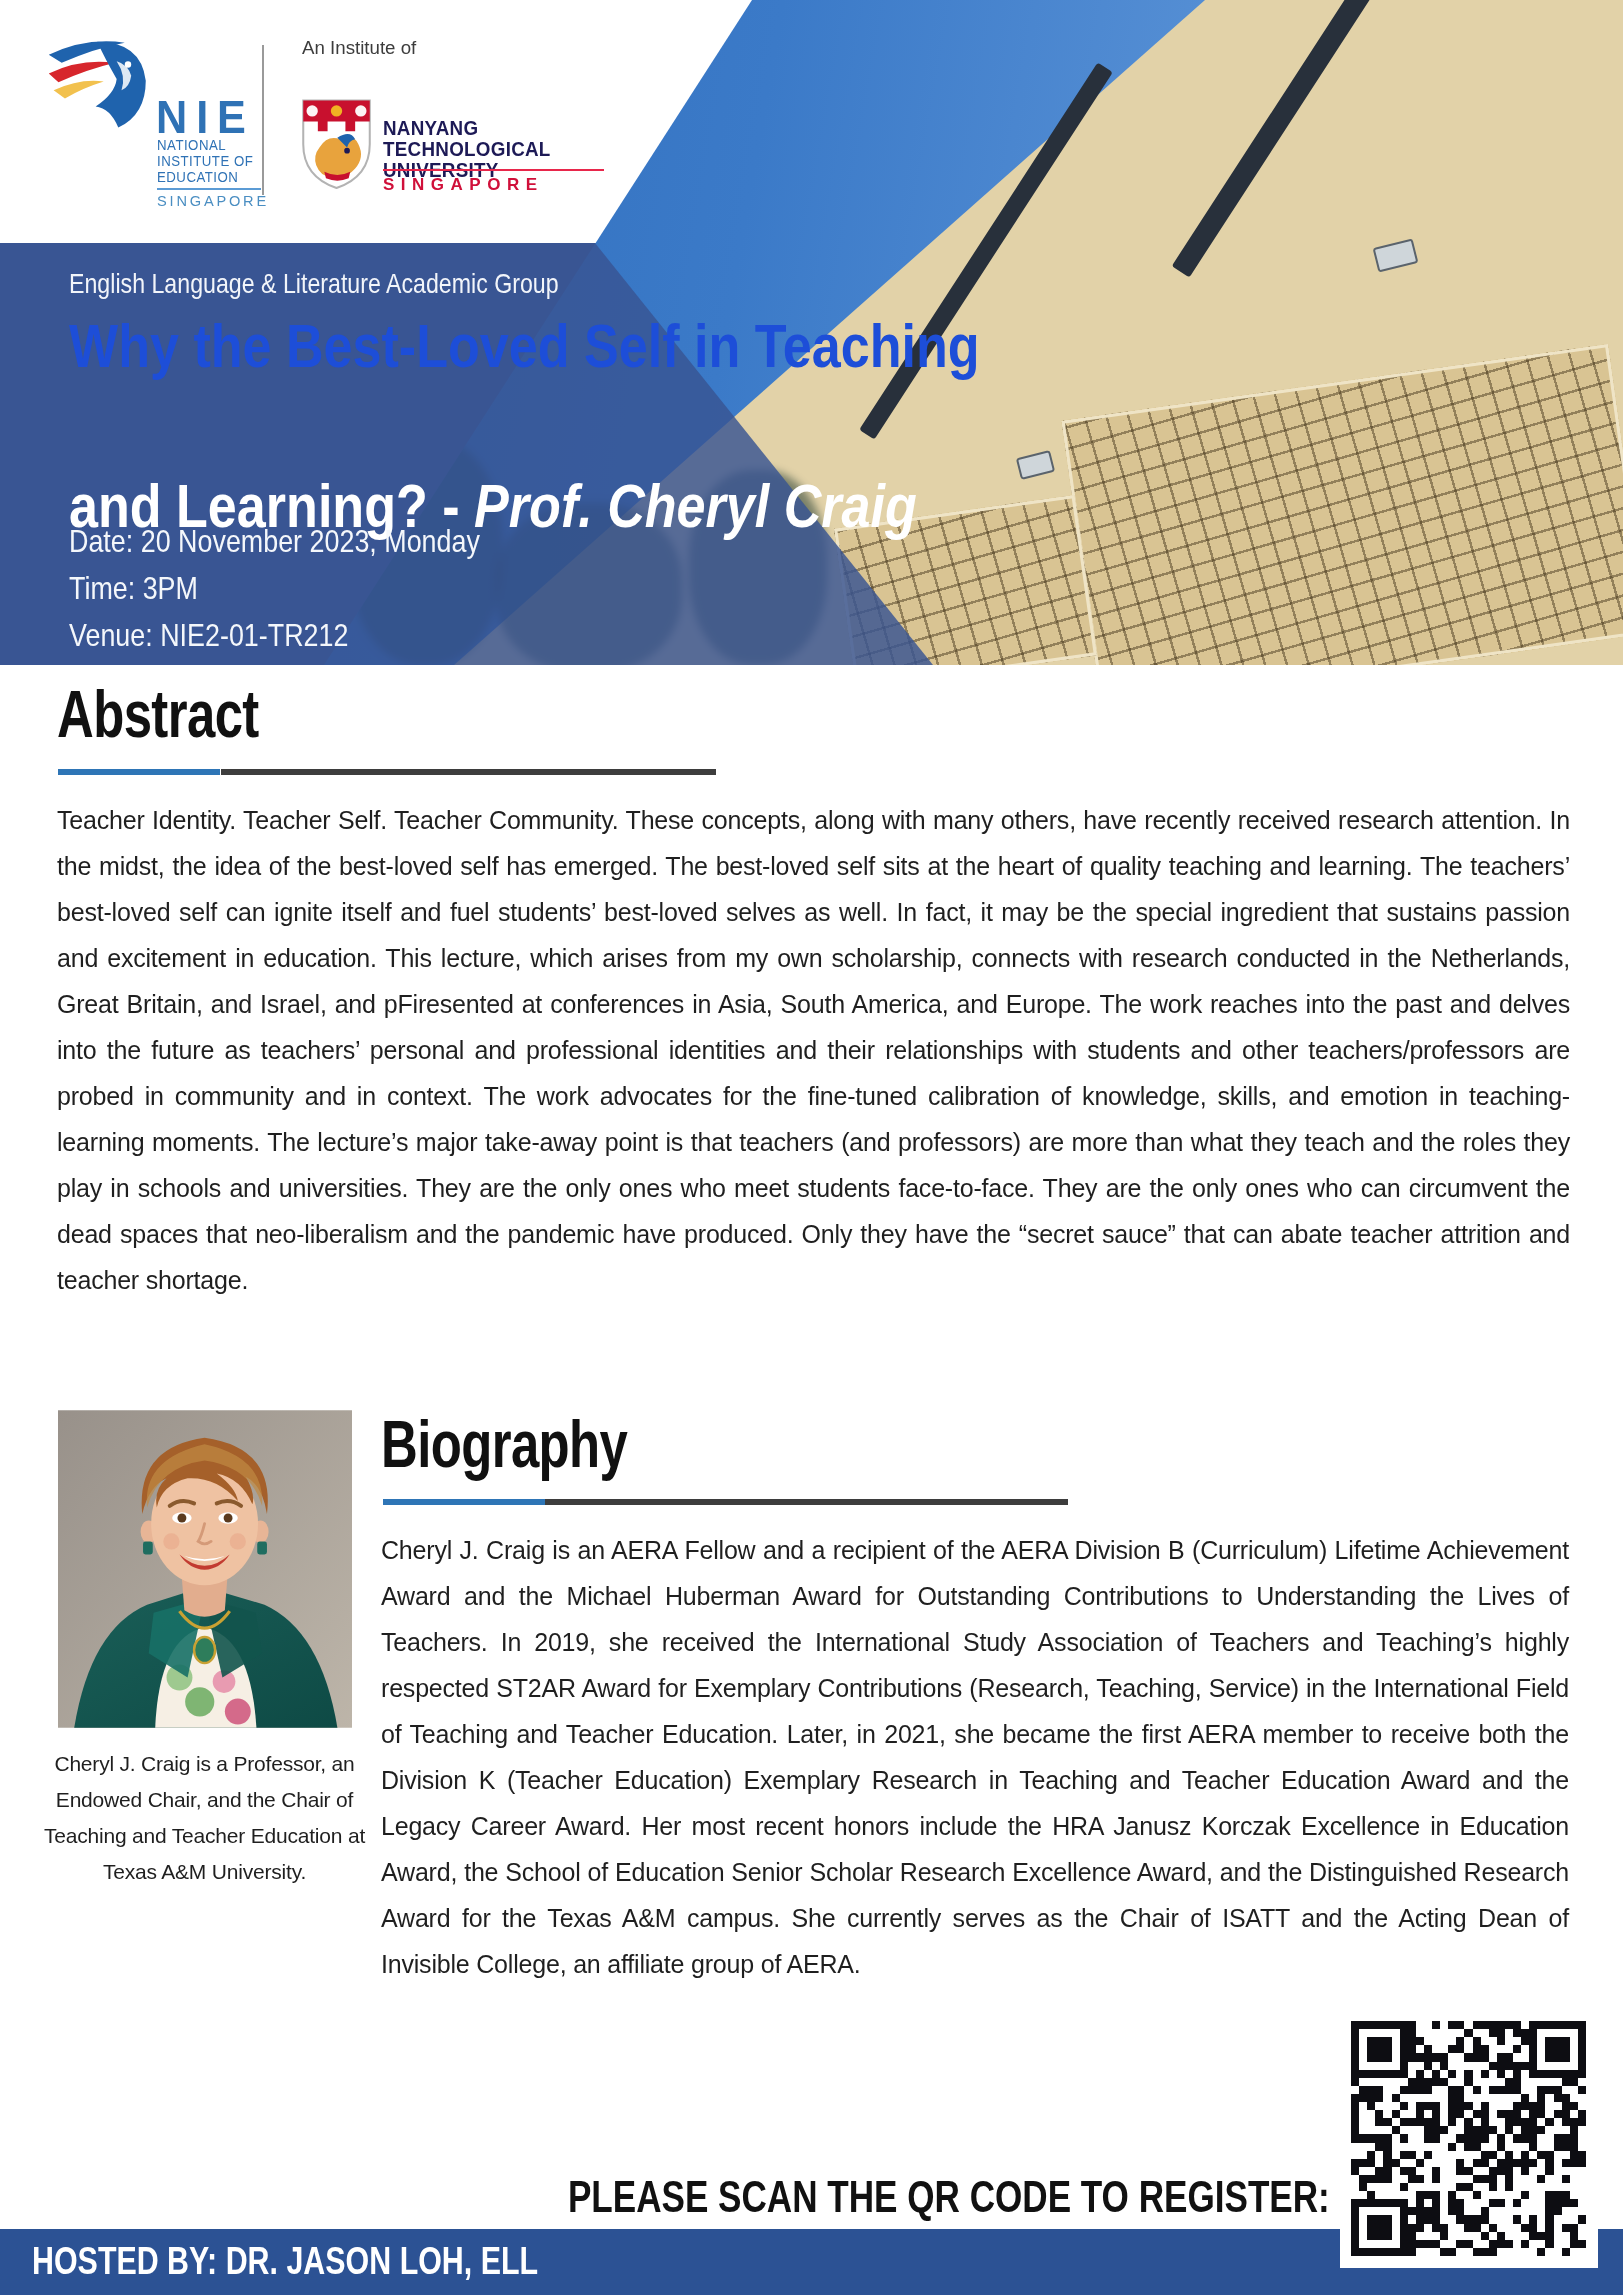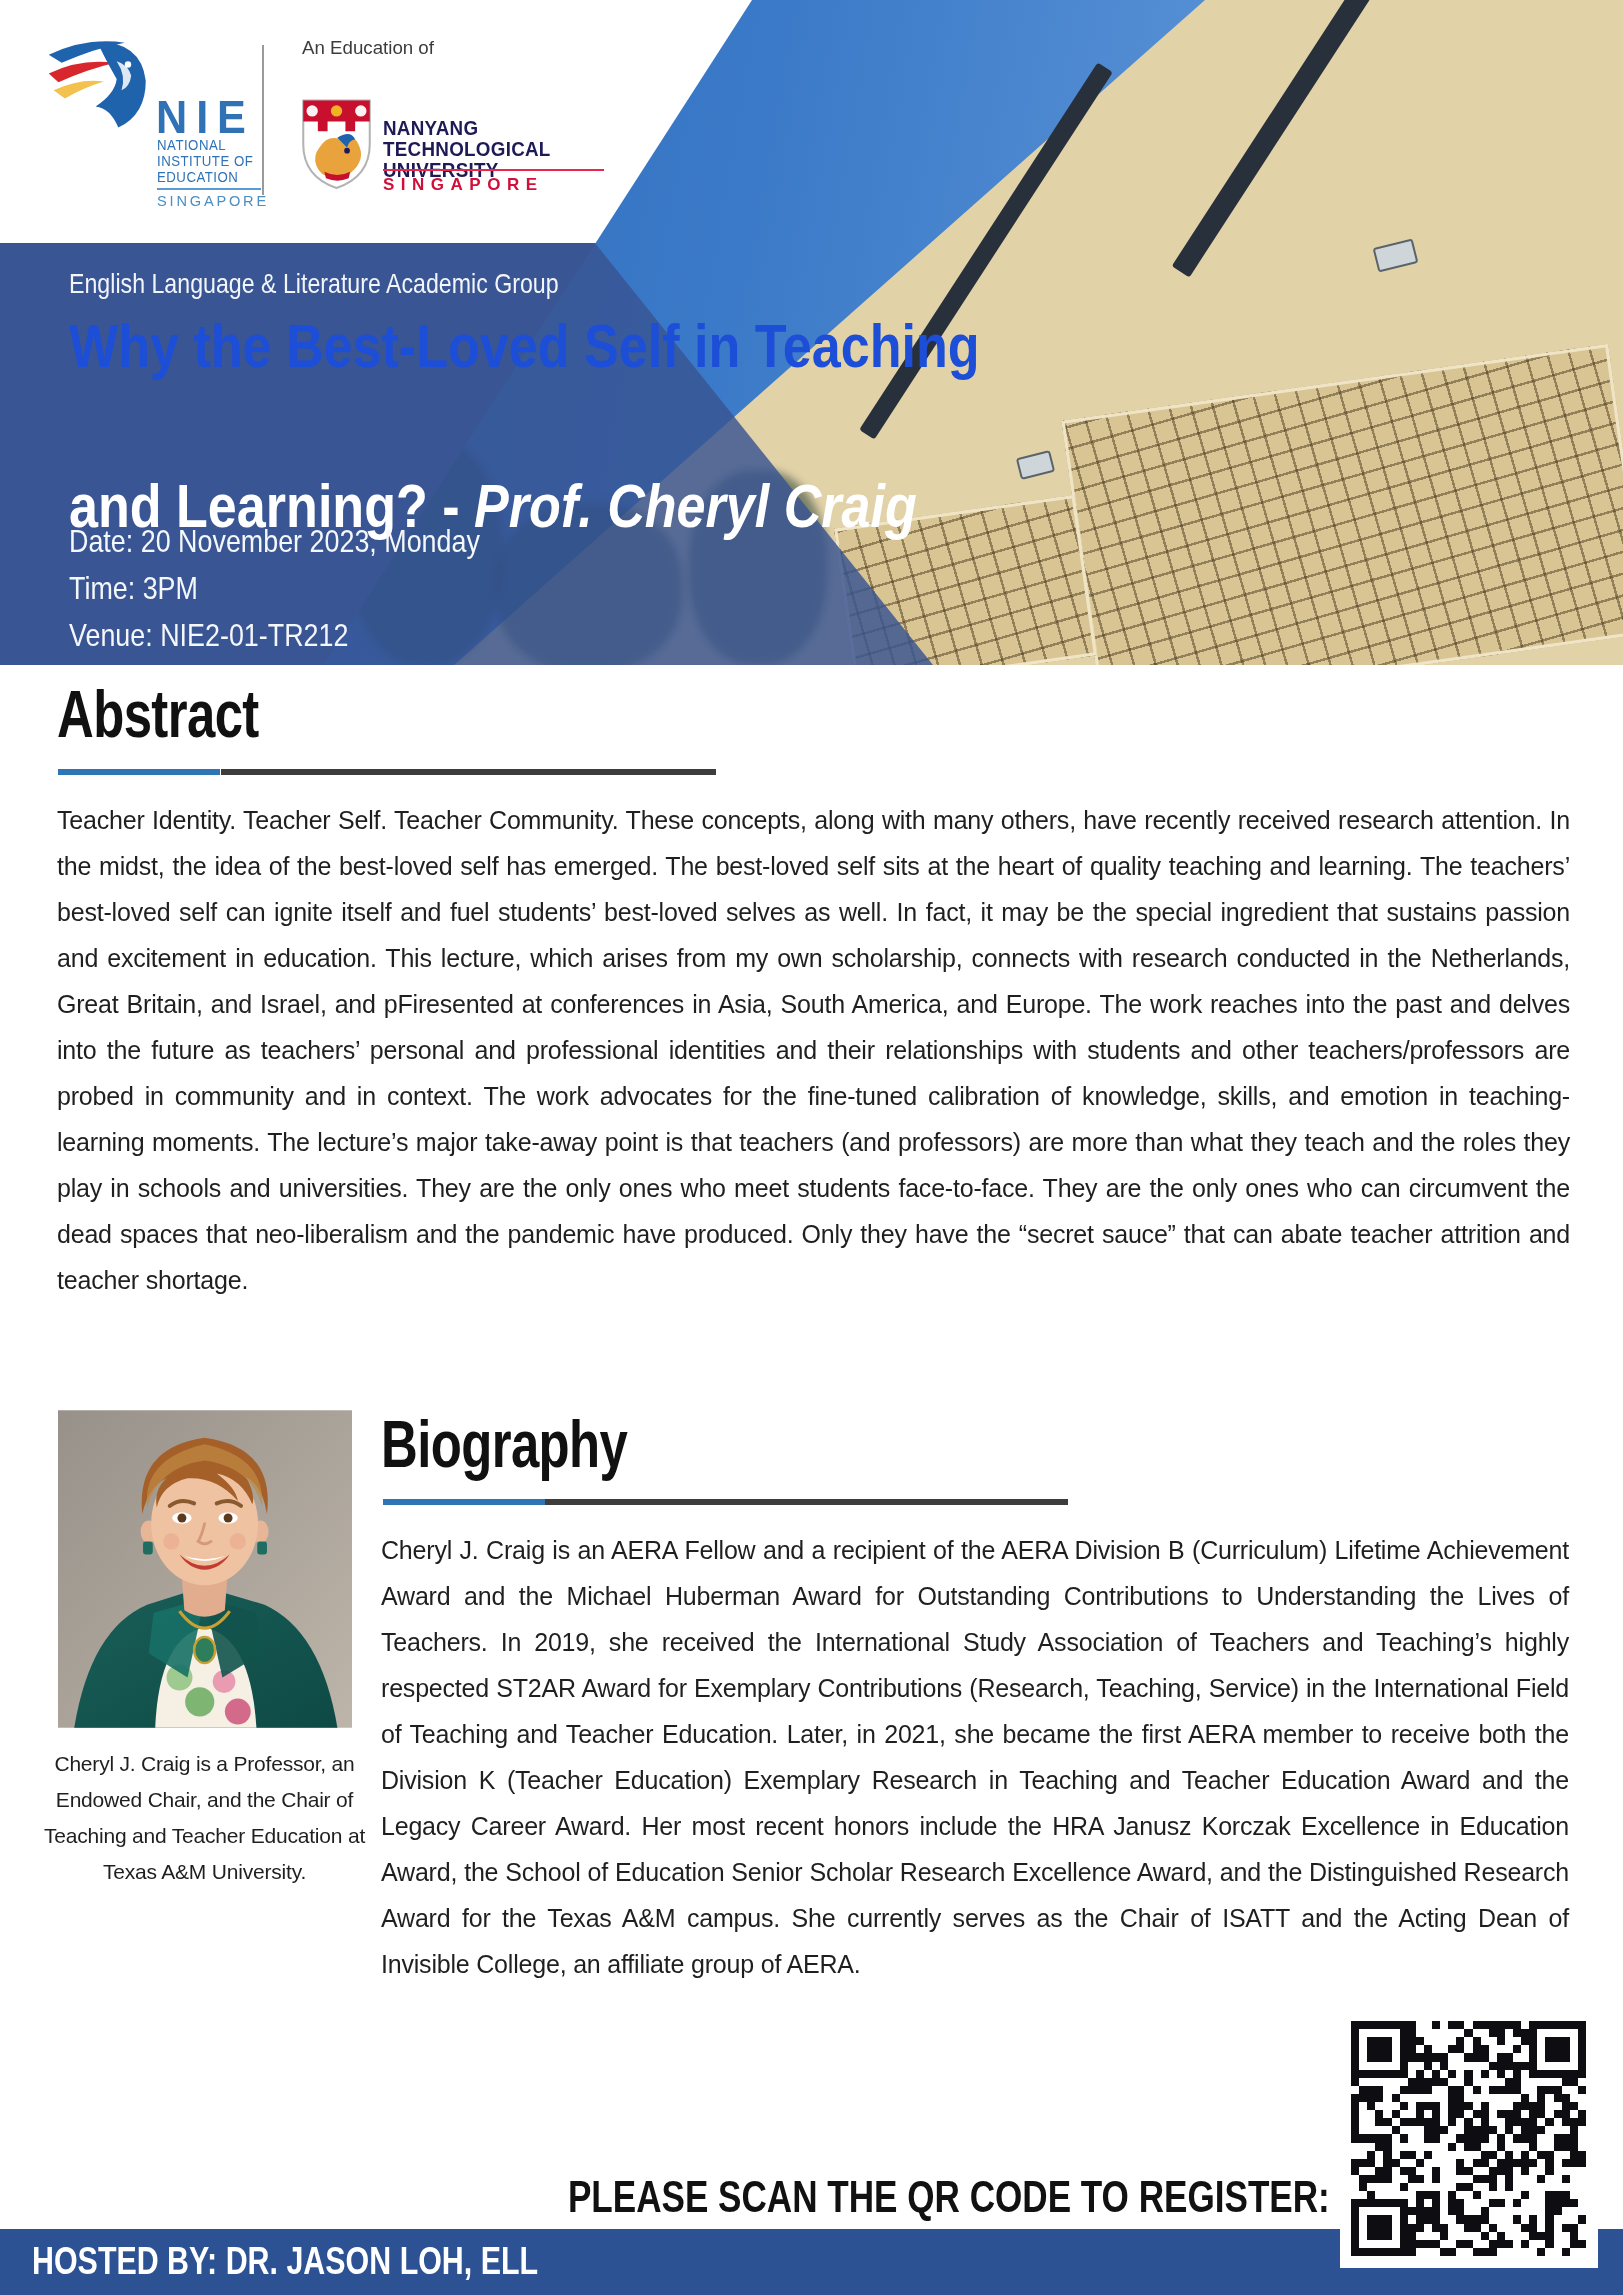--- a/index.html
+++ b/index.html
@@ -126,21 +126,21 @@
   </svg>
   <div class="abs" id="nie-acronym">NIE</div>
   <div class="abs nie-line" style="top:104px">NATIONAL</div>
   <div class="abs nie-line" style="top:120px">INSTITUTE OF</div>
   <div class="abs nie-line" style="top:136px">EDUCATION</div>
   <div class="abs" id="nie-rule"></div>
   <div class="abs" id="nie-country">SINGAPORE</div>
 </div>
 
 <div class="abs z5" id="logo-divider"></div>
-<div class="abs z5" id="institute-of">An Education of</div>
+<div class="abs z5" id="institute-of">An Institute of</div>
 
 <svg class="abs z5" id="ntu-crest" viewBox="0 0 90 118">
   <path d="M4 4 H86 V58 Q86 98 45 112 Q4 98 4 58 Z" fill="#ffffff" stroke="#b3b3b3" stroke-width="2.5"></path>
   <path d="M4 4 H86 V30 H68 V42 H56 V30 H34 V42 H22 V30 H4 Z" fill="#c8102e"></path>
   <circle cx="15" cy="17" r="7" fill="#ffffff" opacity=".95"></circle>
   <circle cx="45" cy="17" r="7" fill="#f0b323"></circle>
   <circle cx="75" cy="17" r="7" fill="#ffffff" opacity=".95"></circle>
   <path d="M24 62 q10 -16 26 -10 q16 -8 22 6 q8 16 -4 30 q-10 12 -26 10 q-16 2 -22 -14 q-4 -12 4 -22 Z" fill="#e8a33d"></path>
   <path d="M46 50 q16 -10 22 2 q-8 2 -10 10 q-6 -6 -12 -12 Z" fill="#1f63ad"></path>
   <circle cx="58" cy="66" r="3.5" fill="#1d1a56"></circle>

